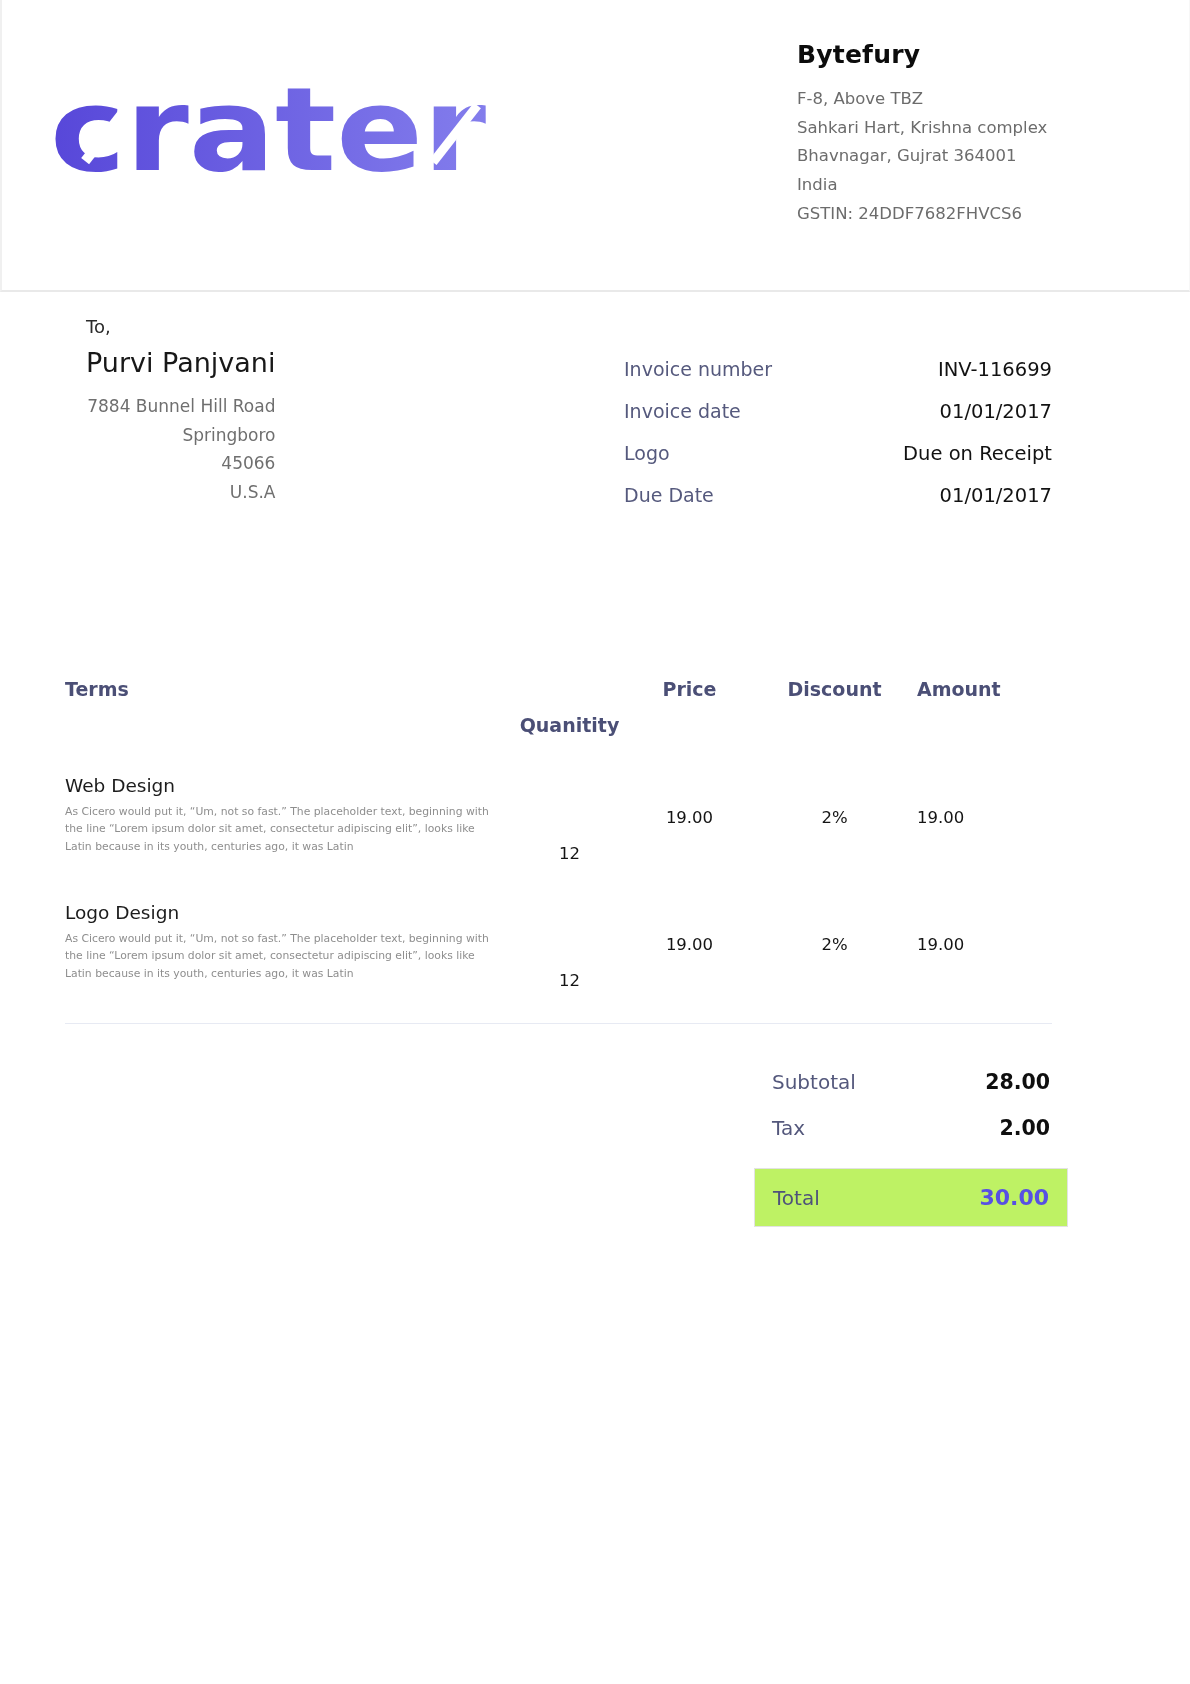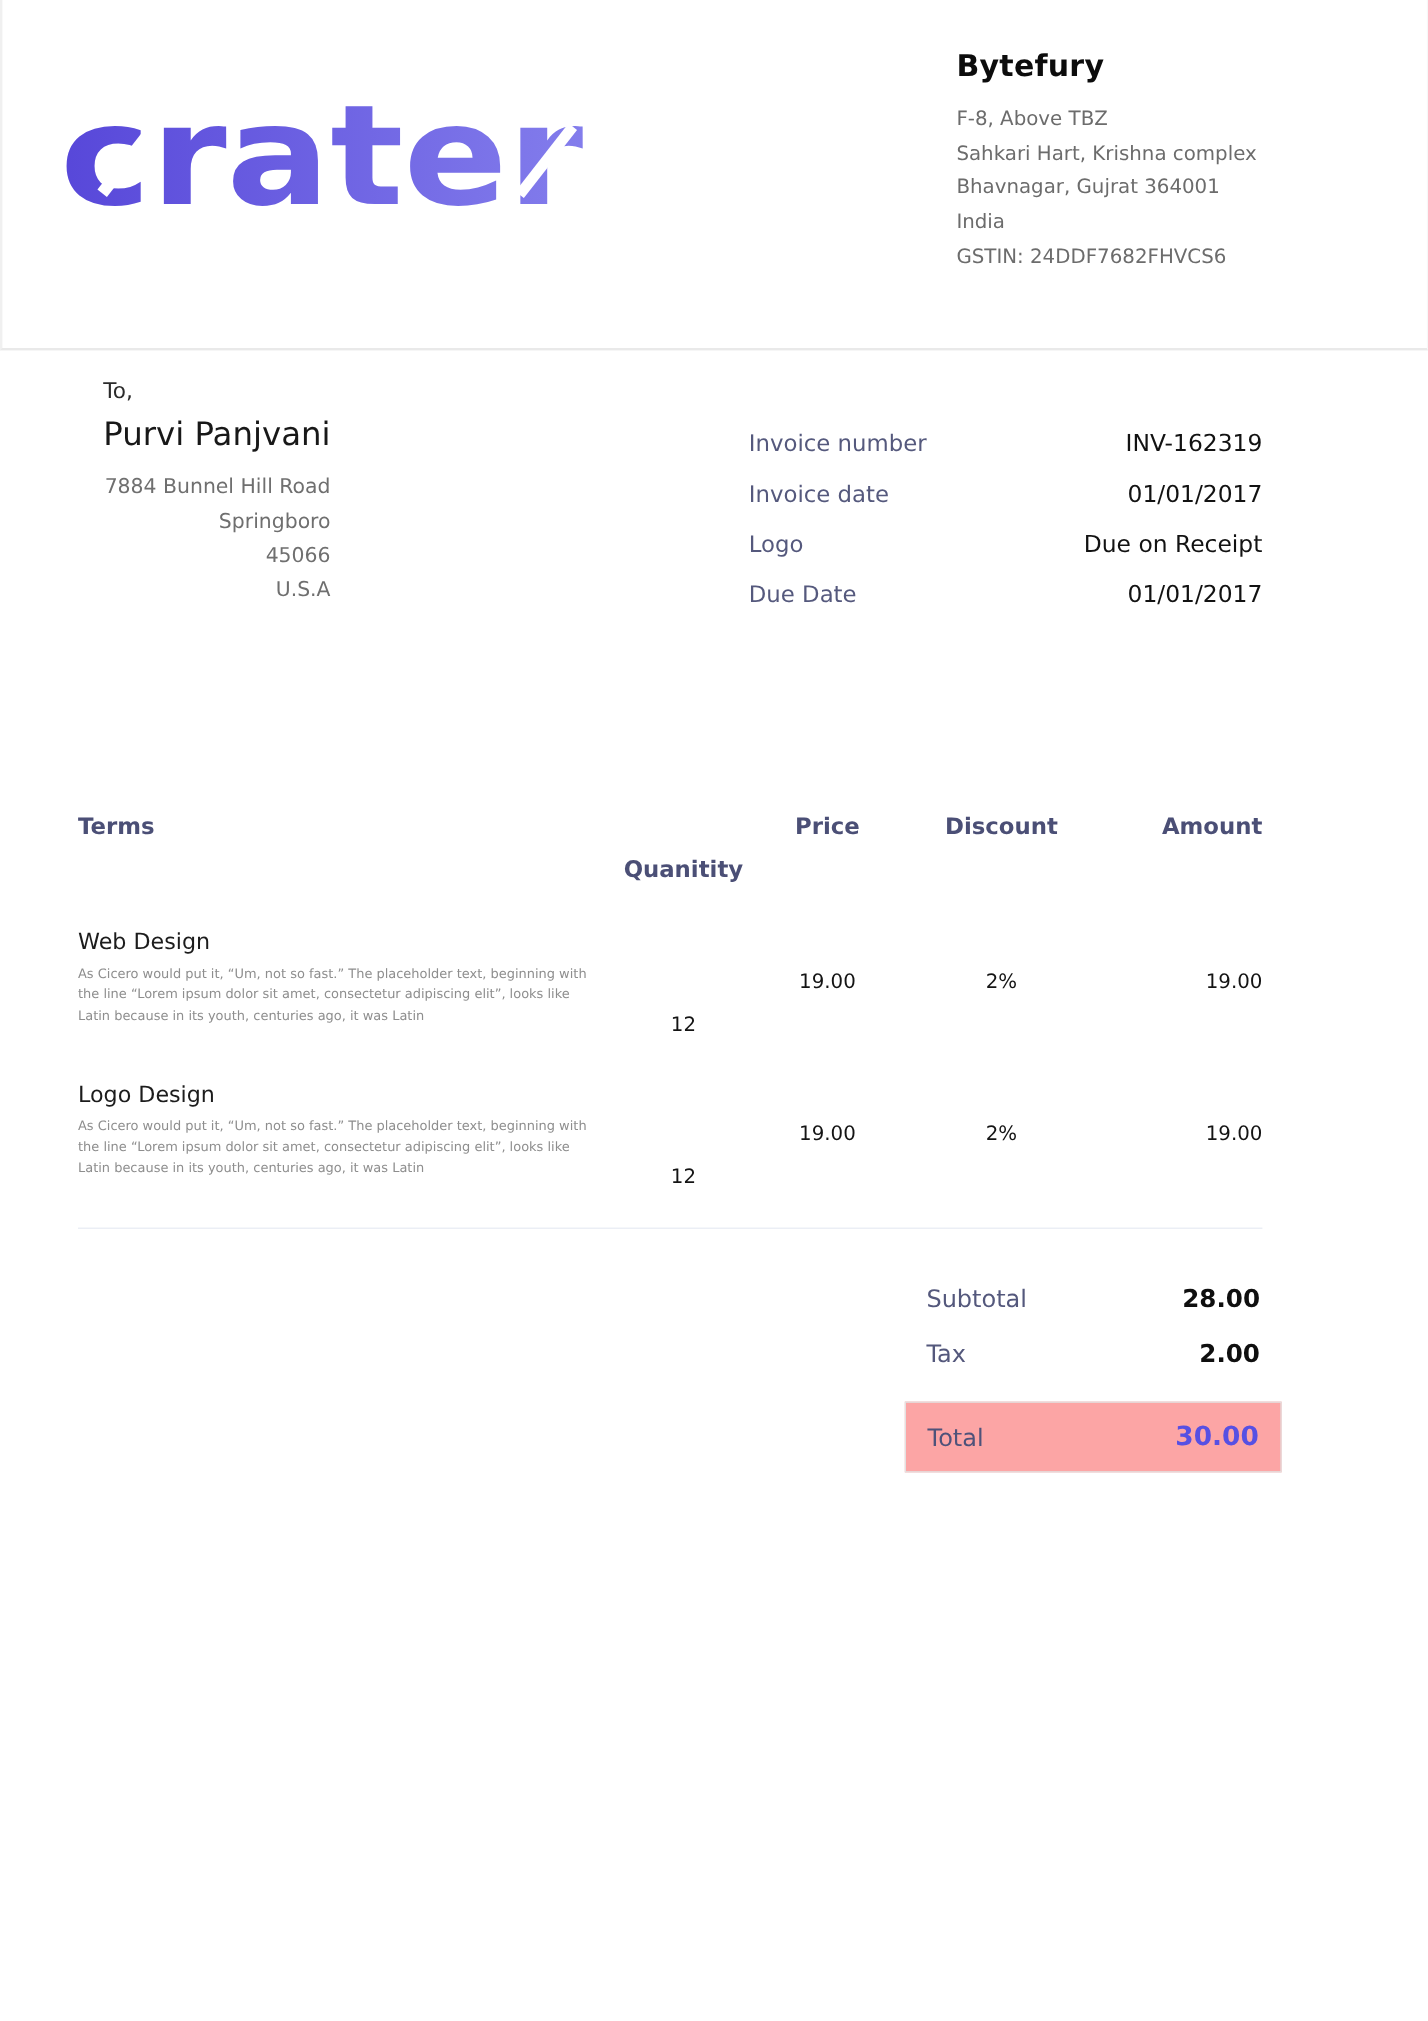--- a/index.html
+++ b/index.html
@@ -64,21 +64,21 @@
   .meta-value { font-size: 19.5px; color: #121212; font-weight: 400; }
 
   
   .items { margin: 152px 138px 0 65px; }
   .thead { display: flex; }
   .th { font-size: 19px; font-weight: bold; color: #4b4f76; }
   .col-item { flex: 1; }
   .col-qty  { width: 115px; text-align: center; margin-top: 36px; }
   .col-price{ width: 125px; text-align: center; }
   .col-disc { width: 165px; text-align: center; }
-  .col-amt  { width: 135px; text-align: right; }
+  .col-amt  { width: 135px; }
 
   .item-row { display: flex; margin-top: 35px; align-items: flex-start; }
   .item-name { font-size: 18.5px; color: #1c1c1c; font-weight: 400; margin-top: 4px; }
   .item-desc {
     font-size: 10.8px;
     color: #8e8e8e;
     line-height: 1.62;
     width: 428px;
     margin-top: 7px;
     font-weight: 400;
@@ -97,21 +97,21 @@
     display: flex;
     justify-content: space-between;
     align-items: baseline;
     padding: 0 18px;
     margin-bottom: 22px;
   }
   .tot-label { font-size: 20px; color: #54587c; font-weight: 400; }
   .tot-value { font-size: 20.5px; color: #0f0f0f; font-weight: 600; }
   .total-box {
     border: 1px solid #e2e2e2;
-    background: #fca5a5;
+    background: #bef264;
     display: flex;
     justify-content: space-between;
     align-items: center;
     padding: 16px 18px;
     margin-top: 28px;
   }
   .total-box .tot-label { color: #4e527a; }
   .grand-total { font-size: 22px; font-weight: bold; }
 </style>
 </head>
@@ -148,21 +148,21 @@
       <div class="to-label">To,</div>
       <div class="bill-name">Purvi Panjvani</div>
       <div class="bill-line">7884 Bunnel Hill Road</div>
       <div class="bill-line">Springboro</div>
       <div class="bill-line">45066</div>
       <div class="bill-line">U.S.A</div>
     </div>
     <div class="meta">
       <div class="meta-row">
         <span class="meta-label">Invoice number</span>
-        <span class="meta-value">INV-162319</span>
+        <span class="meta-value">INV-116699</span>
       </div>
       <div class="meta-row">
         <span class="meta-label">Invoice date</span>
         <span class="meta-value">01/01/2017</span>
       </div>
       <div class="meta-row">
         <span class="meta-label">Logo</span>
         <span class="meta-value">Due on Receipt</span>
       </div>
       <div class="meta-row">

